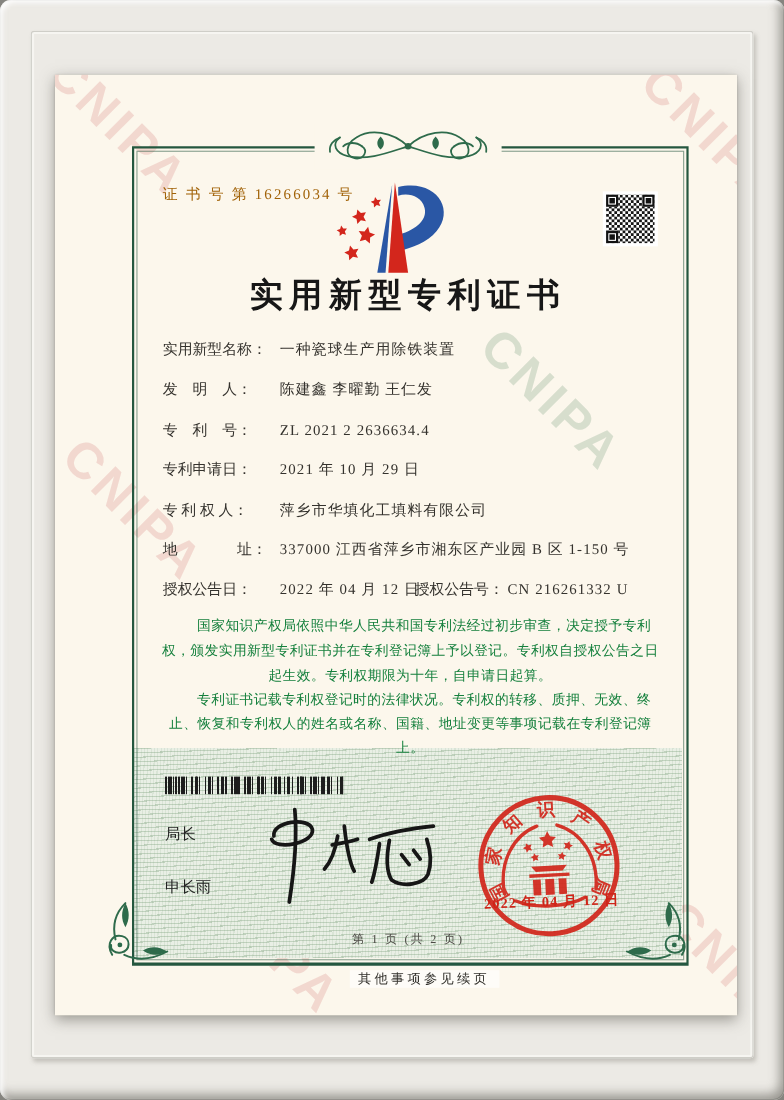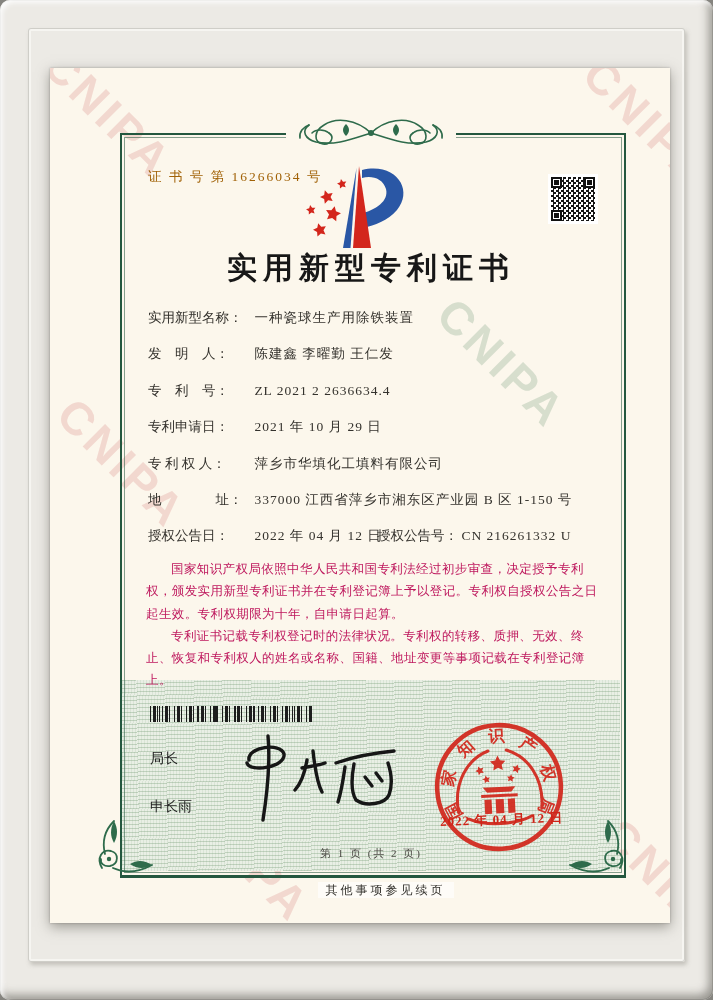--- a/index.html
+++ b/index.html
@@ -46,21 +46,21 @@
   .title{position:absolute;left:70px;top:180px;width:502px;text-align:center;font-size:30px;
       font-weight:bold;letter-spacing:6px;color:#171717;}
   
   .fields{position:absolute;left:98px;top:232px;width:460px;font-size:13.5px;color:#34322d;}
   .frow{height:36.4px;line-height:36.4px;white-space:nowrap;position:relative;}
   .flabel{display:inline-block;min-width:103px;}
   .fvalue{letter-spacing:1px;}
   .grant-no-pair{position:absolute;left:229px;top:0;}
   
   .paras{position:absolute;left:96px;top:490px;width:454px;font-size:12.5px;line-height:22.3px;
-      color:#be185d;letter-spacing:.4px;}
+      color:#15803d;letter-spacing:.4px;text-align:center;}
   .paras p{margin:0;text-indent:2em;}
   
   .barcode{position:absolute;left:100px;top:638px;width:162px;height:16px;background:
       repeating-linear-gradient(90deg,#1d1d1d 0 1.5px,rgba(0,0,0,0) 1.5px 3px,#1d1d1d 3px 6px,rgba(0,0,0,0) 6px 7px,#1d1d1d 7px 8px,rgba(0,0,0,0) 8px 12px),
       repeating-linear-gradient(90deg,rgba(0,0,0,0) 0 9px,#1d1d1d 9px 10.5px,rgba(0,0,0,0) 10.5px 19px);}
   
   .director-label{position:absolute;left:100px;top:682px;font-size:14px;color:#222;
       font-family:"Liberation Sans","DejaVu Sans",sans-serif;}
   .director-name{position:absolute;left:100px;top:710px;font-size:14px;color:#222;
       font-family:"Liberation Sans","DejaVu Sans",sans-serif;margin-top:20px;}

